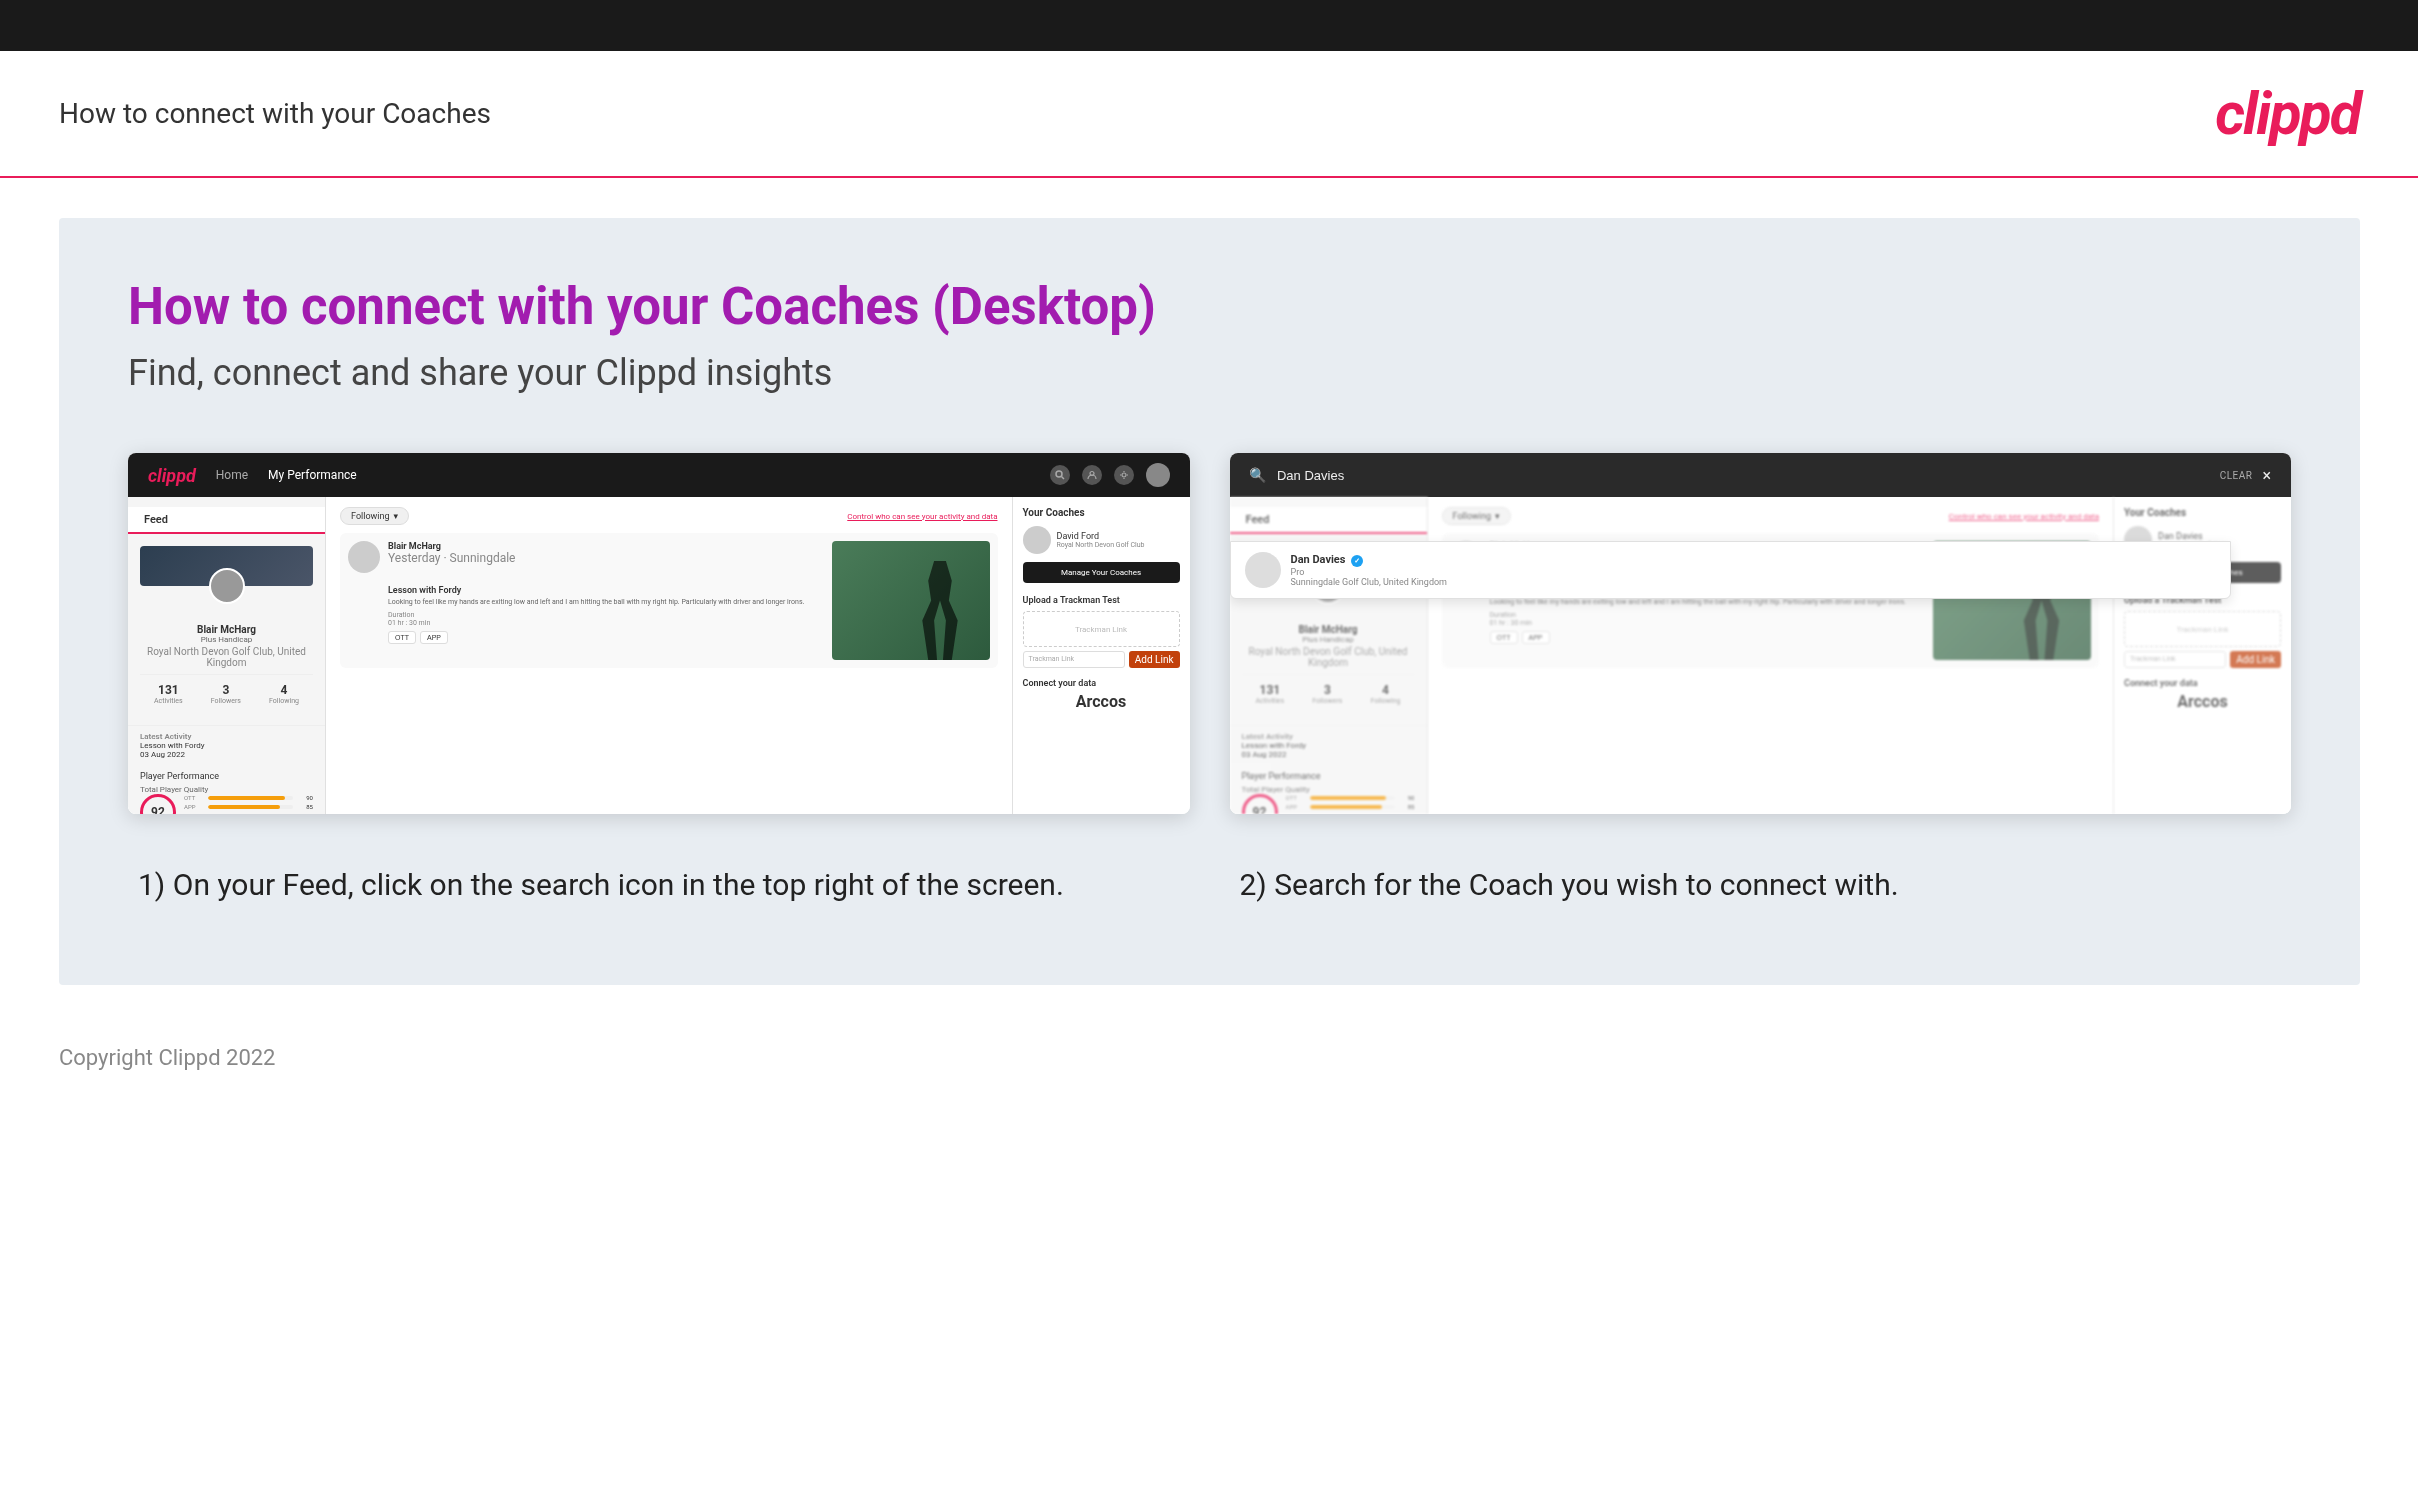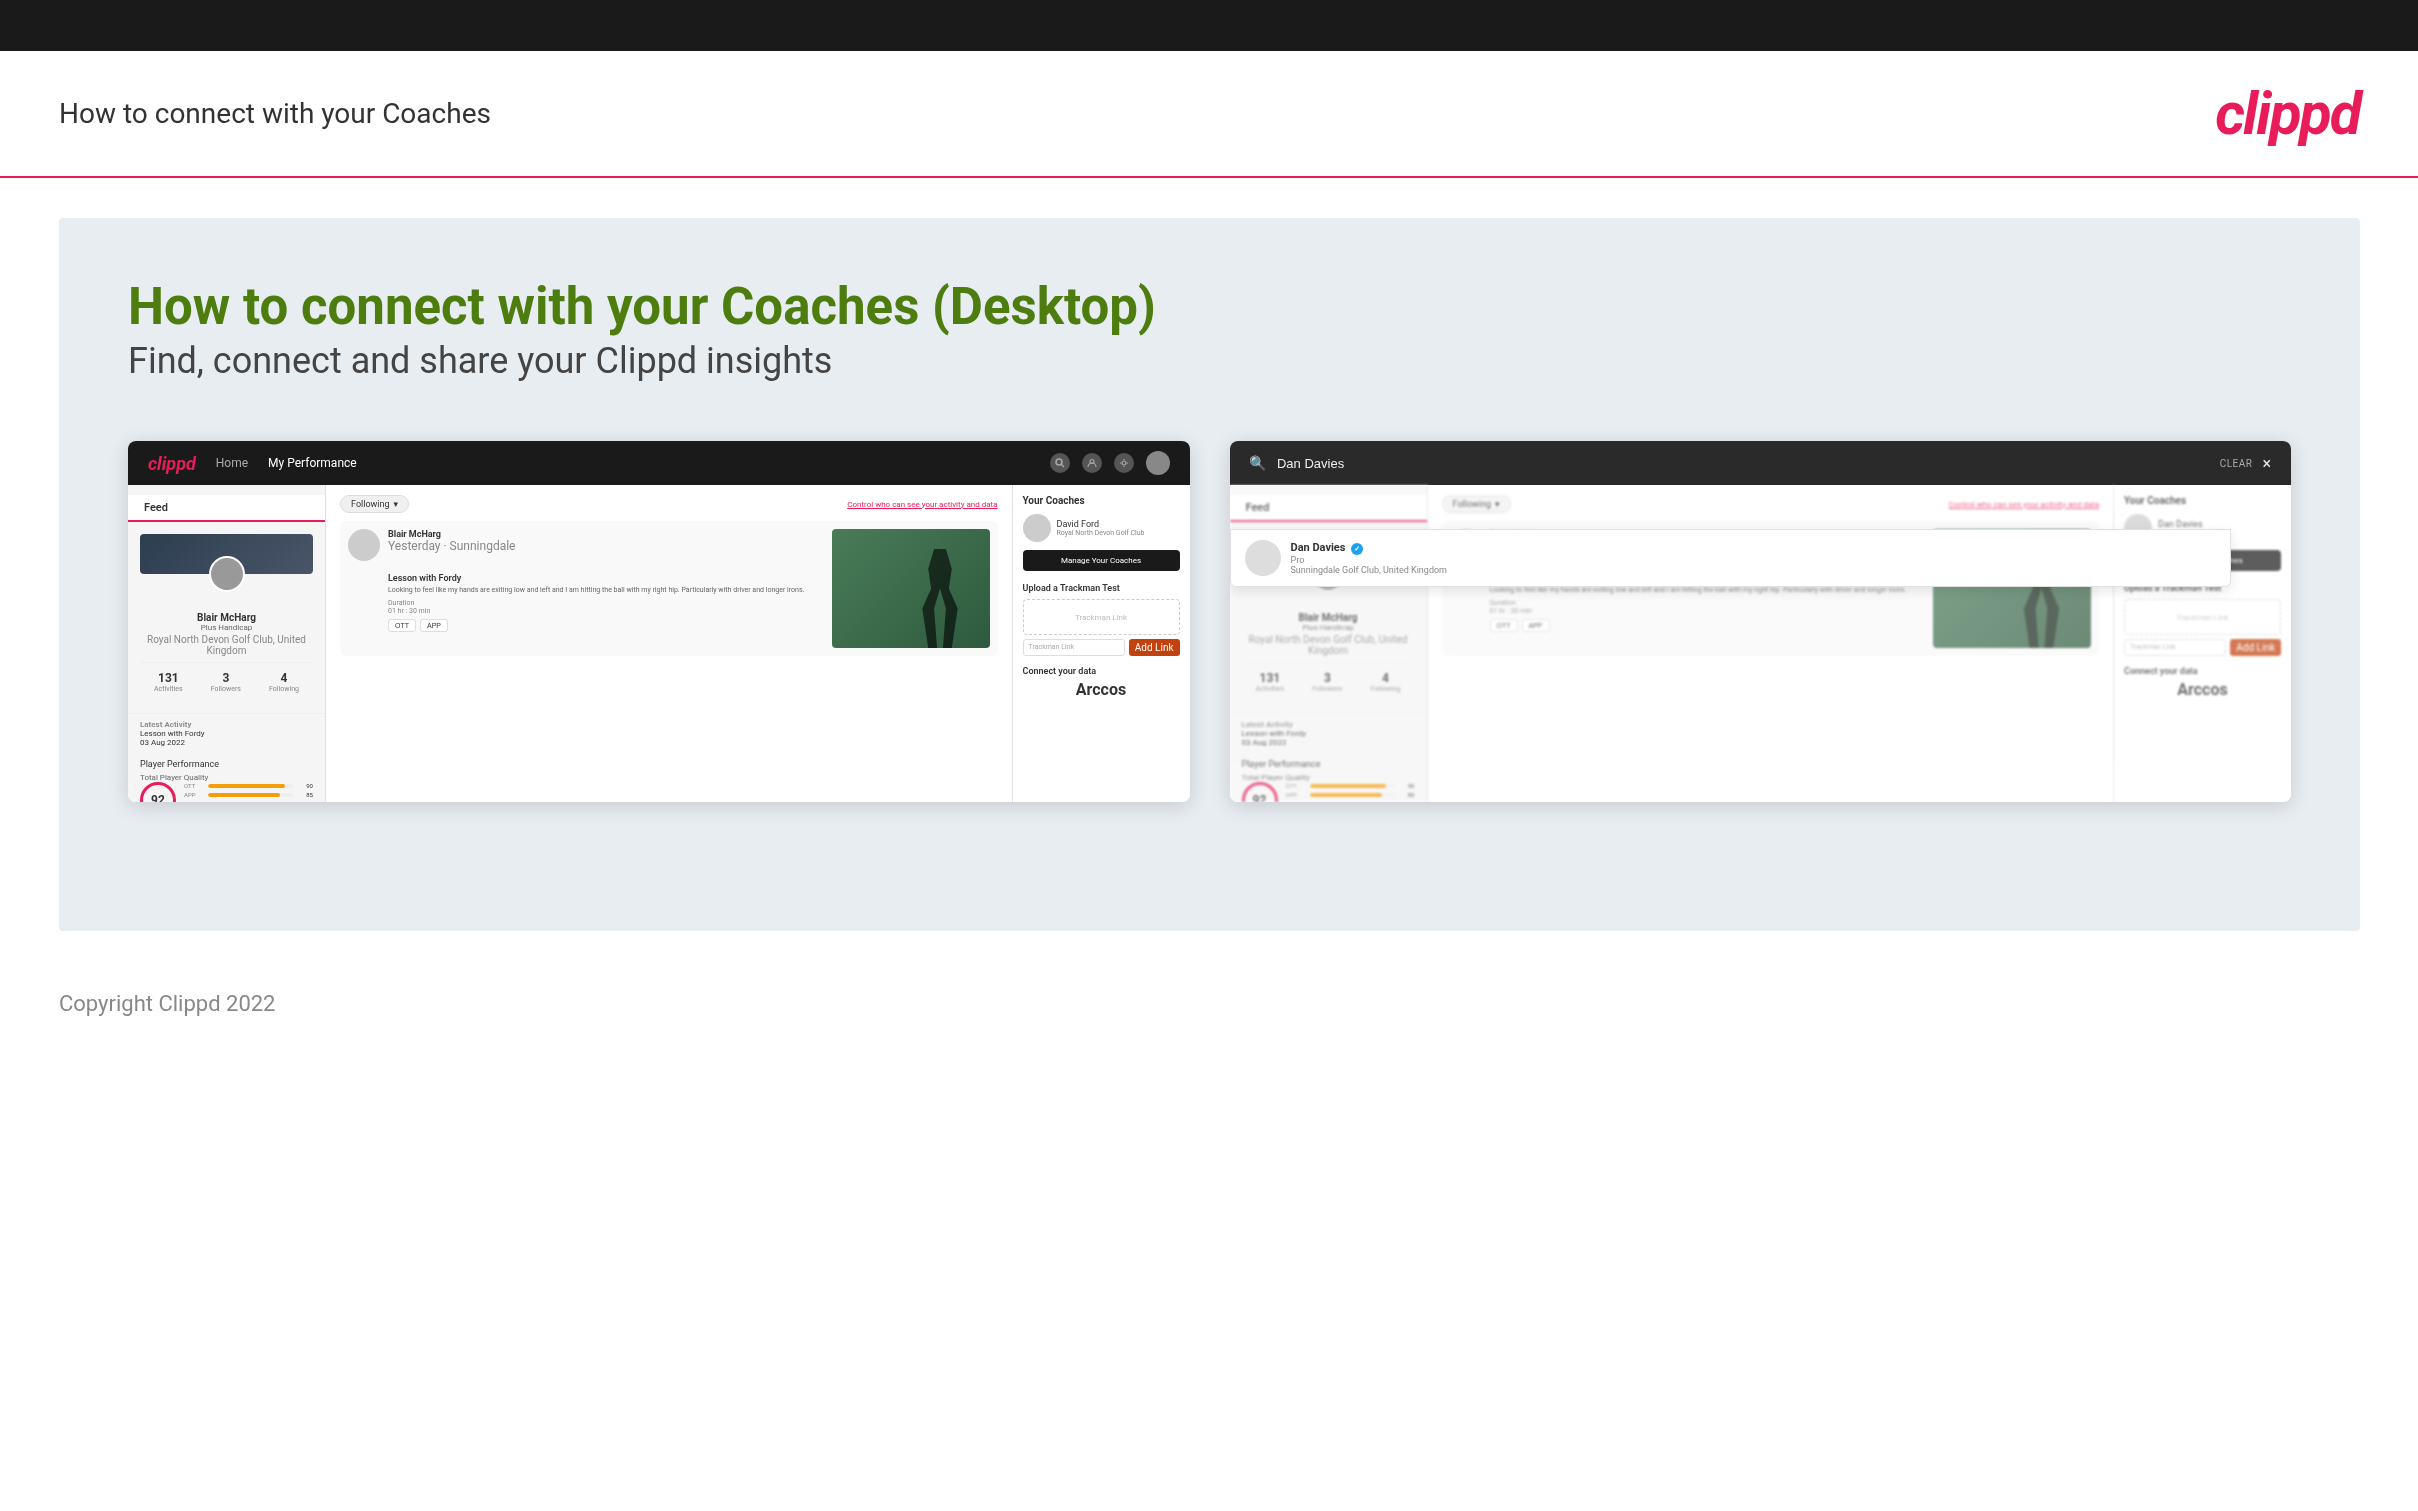--- a/index.html
+++ b/index.html
@@ -42,22 +42,22 @@
     .main-content {
       background: #e8edf2;
       margin: 40px 59px;
       padding: 59px 69px 79px;
       border-radius: 4px;
     }
 
     .hero-title {
       font-size: 51px;
       font-weight: 700;
-      color: #4d7c0f;
-      margin-bottom: 4px;
+      color: #a21caf;
+      margin-bottom: 16px;
     }
     .hero-subtitle {
       font-size: 36px;
       color: #444;
       font-weight: 400;
       margin-bottom: 59px;
     }
 
     
     .screenshots-row {
@@ -916,18 +916,26 @@
               </div>
             </div>
             <div class="connect-data-title">Connect your data</div>
             <div class="arccos-logo">Arccos</div>
           </div>
         </div>
       </div>
     </div>
   </div>
 
+  <div class="steps-row">
+    <div class="step-desc">
+      <p class="step-text">1) On your Feed, click on the search icon in the top right of the screen.</p>
+    </div>
+    <div class="step-desc">
+      <p class="step-text">2) Search for the Coach you wish to connect with.</p>
+    </div>
+  </div>
 </div>
 
 <div class="footer">
   <span class="footer-copyright">Copyright Clippd 2022</span>
 </div>
 
 
 </body></html>

